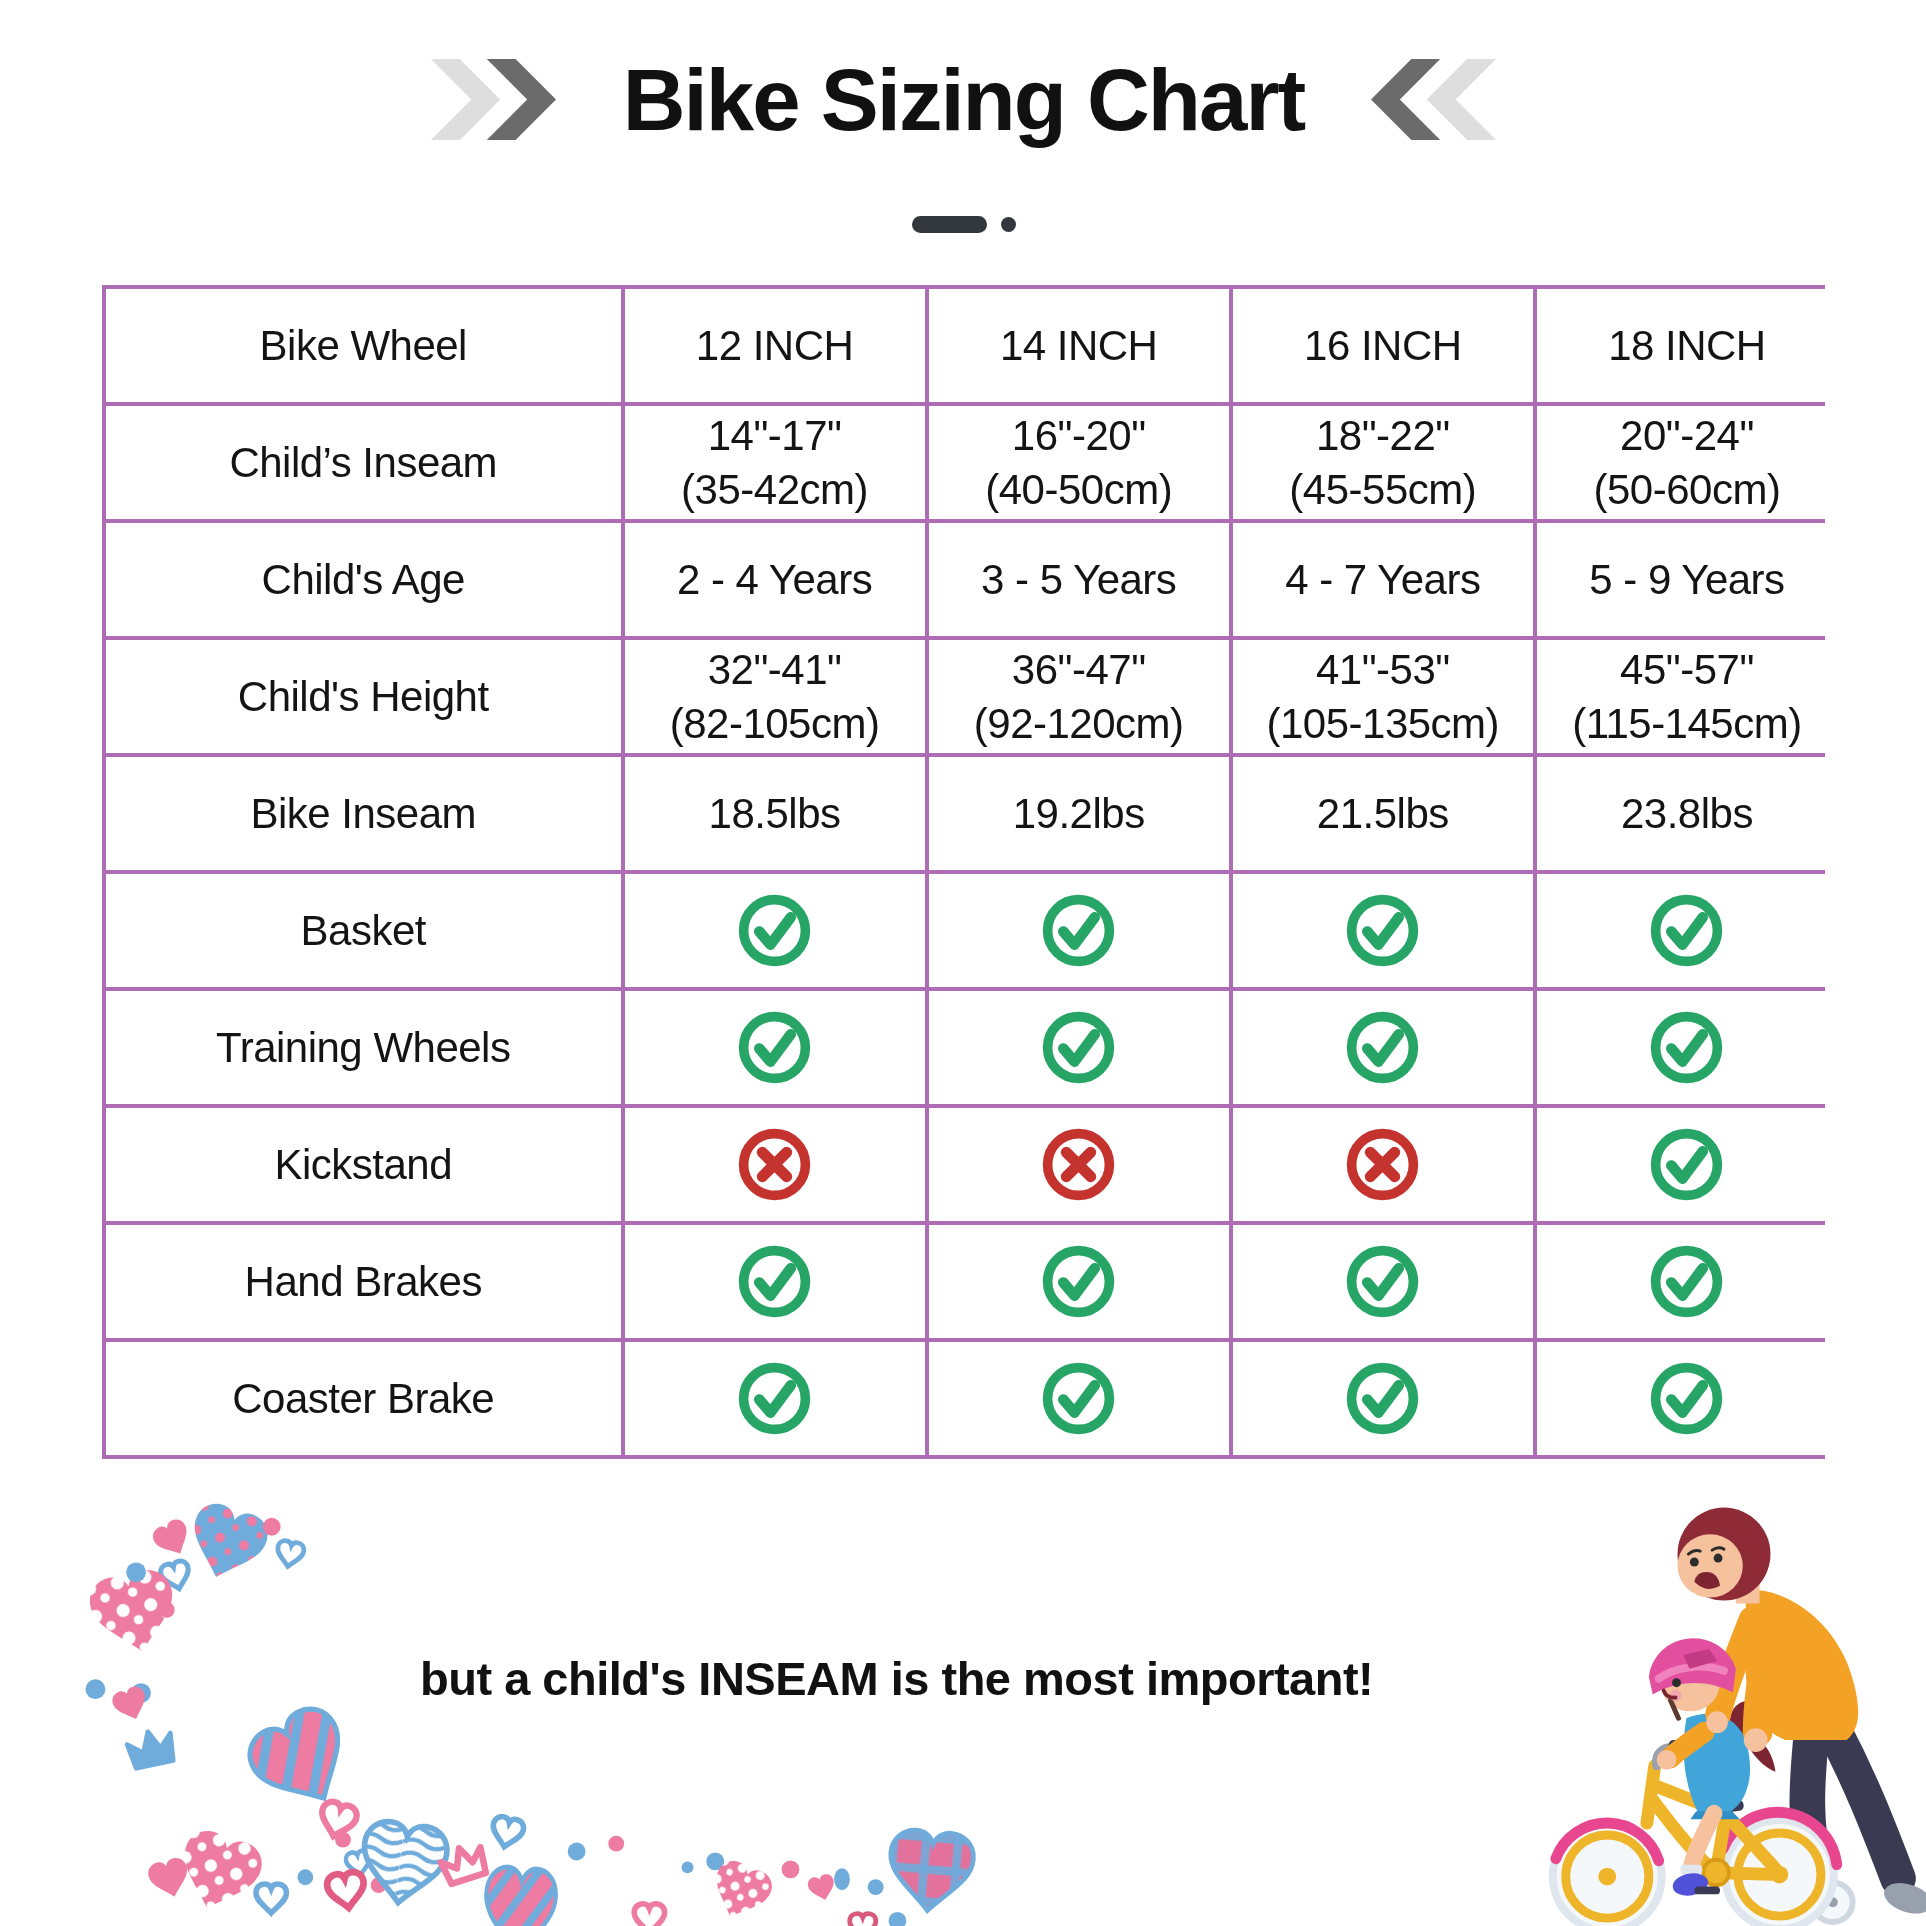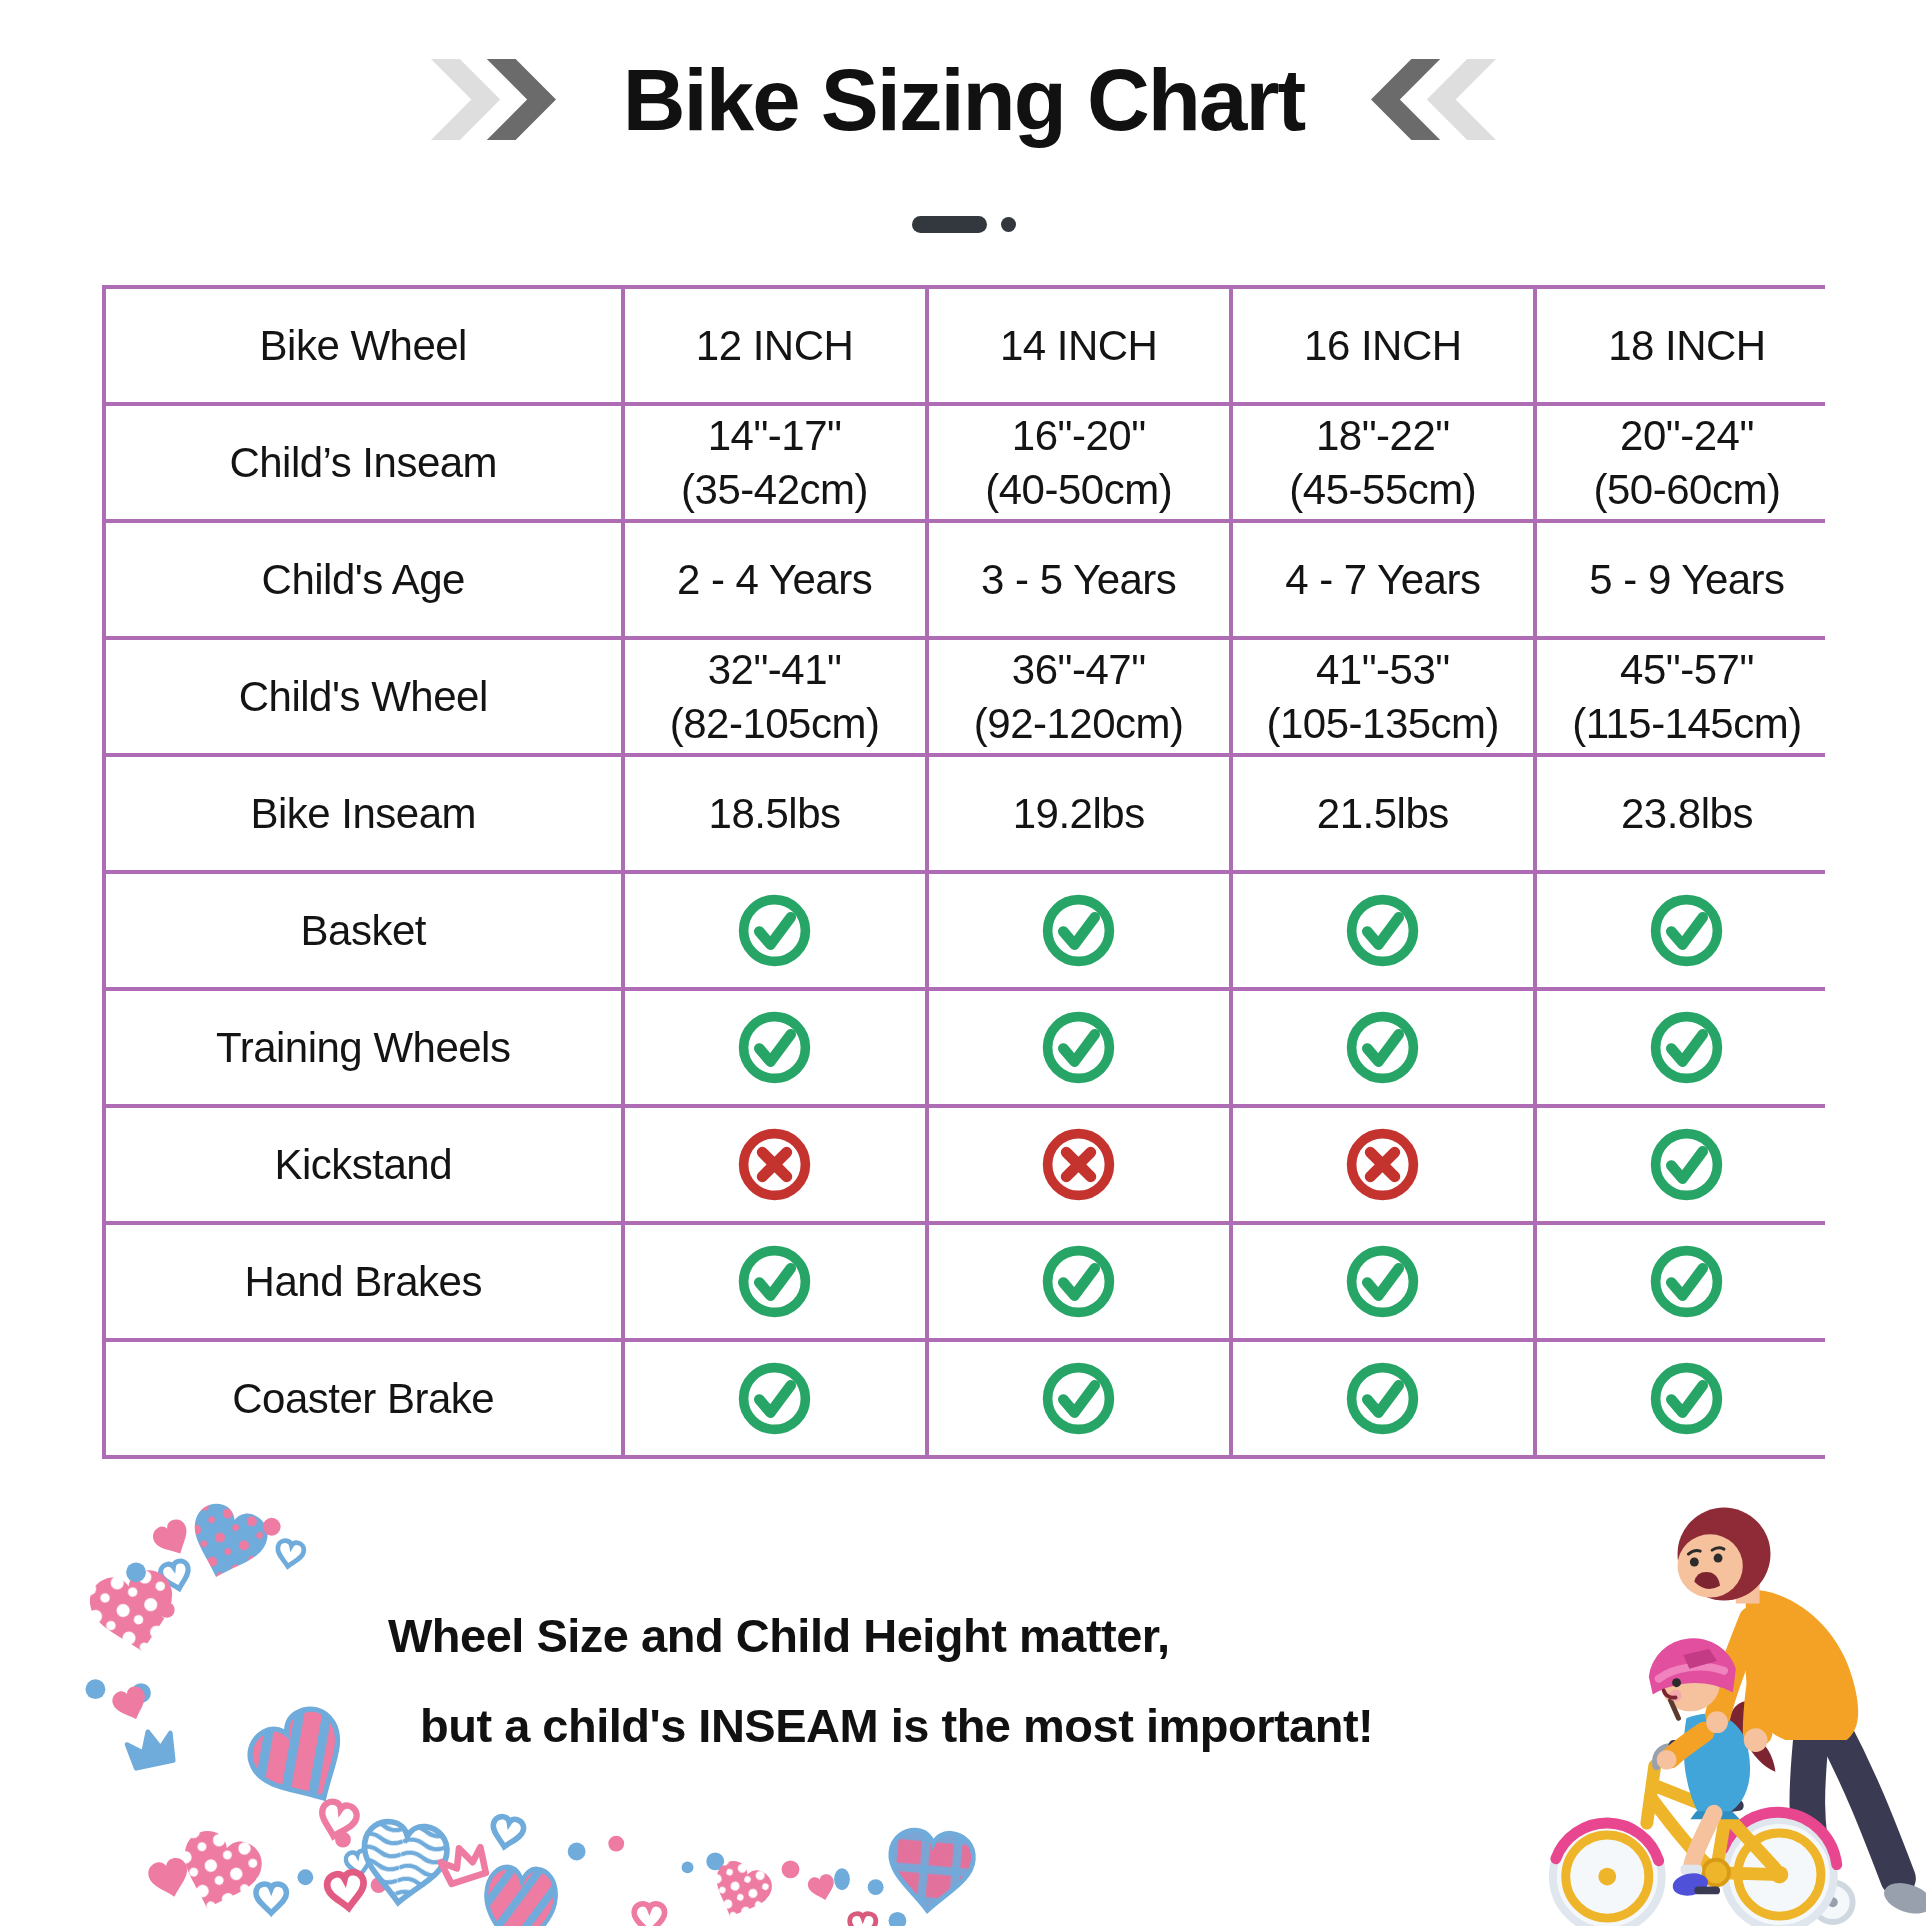--- a/index.html
+++ b/index.html
@@ -85,21 +85,21 @@
   </div>
 
   <div class="sizing-table" id="sizing-table">
       <div class="trow thead"><div class="cell label">Bike Wheel</div><div class="cell val">12 INCH</div><div class="cell val">14 INCH</div><div class="cell val">16 INCH</div><div class="cell val">18 INCH</div></div>
       <div class="trow"><div class="cell label">Child’s Inseam</div><div class="cell val">14"-17"
 (35-42cm)</div><div class="cell val">16"-20"
 (40-50cm)</div><div class="cell val">18"-22"
 (45-55cm)</div><div class="cell val">20"-24"
 (50-60cm)</div></div>
       <div class="trow"><div class="cell label">Child's Age</div><div class="cell val">2 - 4 Years</div><div class="cell val">3 - 5 Years</div><div class="cell val">4 - 7 Years</div><div class="cell val">5 - 9 Years</div></div>
-      <div class="trow"><div class="cell label">Child's Wheel</div><div class="cell val">32"-41"
+      <div class="trow"><div class="cell label">Child's Height</div><div class="cell val">32"-41"
 (82-105cm)</div><div class="cell val">36"-47"
 (92-120cm)</div><div class="cell val">41"-53"
 (105-135cm)</div><div class="cell val">45"-57"
 (115-145cm)</div></div>
       <div class="trow"><div class="cell label">Bike Inseam</div><div class="cell val">18.5lbs</div><div class="cell val">19.2lbs</div><div class="cell val">21.5lbs</div><div class="cell val">23.8lbs</div></div>
       <div class="trow"><div class="cell label">Basket</div><div class="cell icon"><svg class="mark" viewBox="0 0 76 76">
             <circle cx="38" cy="38" r="30.5" fill="none" stroke="#27a567" stroke-width="9.5"></circle>
             <path d="M23 39 L34 52 L54 25" fill="none" stroke="#27a567" stroke-width="10.5" stroke-linecap="round" stroke-linejoin="round"></path>
           </svg></div><div class="cell icon"><svg class="mark" viewBox="0 0 76 76">
             <circle cx="38" cy="38" r="30.5" fill="none" stroke="#27a567" stroke-width="9.5"></circle>
@@ -159,21 +159,20 @@
           </svg></div><div class="cell icon"><svg class="mark" viewBox="0 0 76 76">
             <circle cx="38" cy="38" r="30.5" fill="none" stroke="#27a567" stroke-width="9.5"></circle>
             <path d="M23 39 L34 52 L54 25" fill="none" stroke="#27a567" stroke-width="10.5" stroke-linecap="round" stroke-linejoin="round"></path>
           </svg></div><div class="cell icon"><svg class="mark" viewBox="0 0 76 76">
             <circle cx="38" cy="38" r="30.5" fill="none" stroke="#27a567" stroke-width="9.5"></circle>
             <path d="M23 39 L34 52 L54 25" fill="none" stroke="#27a567" stroke-width="10.5" stroke-linecap="round" stroke-linejoin="round"></path>
           </svg></div></div>
     </div>
 
   <div class="note">
-    <div class="l1">Wheel Size and Child Height matter,</div>
     <div class="l2">but a child's INSEAM is the most important!</div>
   </div>
 
   <svg class="hearts" viewBox="0 0 1010 450">
     <defs>
       <path id="heart" d="M50 86 C30 64 6 50 6 28 C6 12 18 2 32 2 C40 2 47 7 50 15 C53 7 60 2 68 2 C82 2 94 12 94 28 C94 50 70 64 50 86 Z"></path>
       <path id="crown" d="M10 62 L3 18 L28 38 L43 4 L59 36 L81 14 L76 62 Z"></path>
       <pattern id="patPinkDots" width="30" height="30" patternUnits="userSpaceOnUse">
         <rect width="30" height="30" fill="#ee7ba2"></rect>
         <circle cx="9" cy="9" r="7" fill="#ffffff"></circle>

